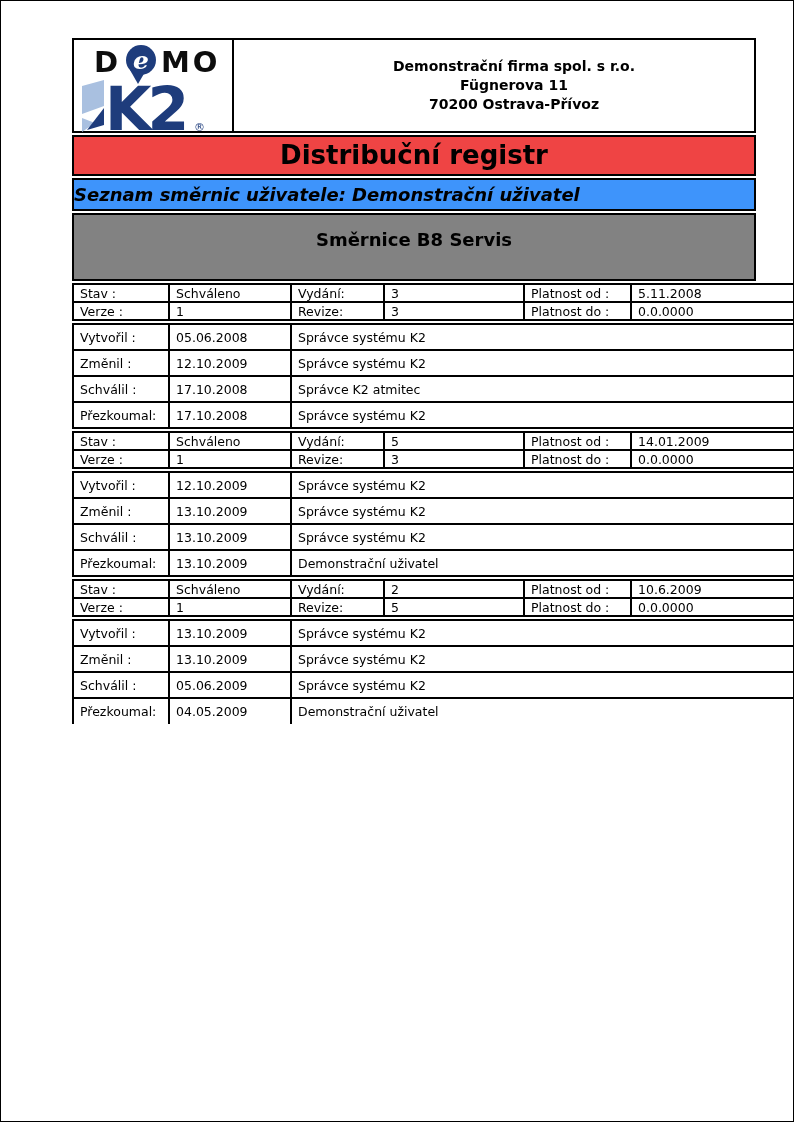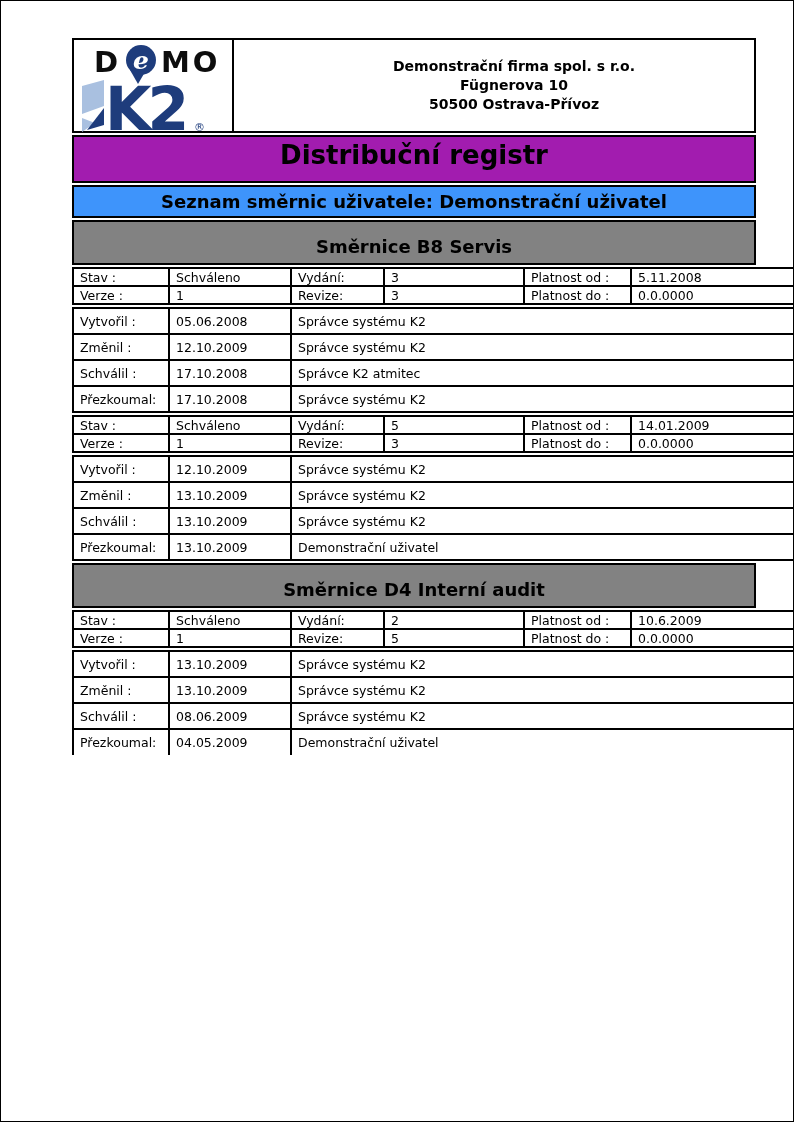--- a/index.html
+++ b/index.html
@@ -39,37 +39,37 @@
     flex:1;
     display:flex;flex-direction:column;justify-content:center;align-items:center;
     font-weight:bold;font-size:14px;line-height:19px;
     text-align:center;
     padding-left:40px;
   }
   
   .titlebar{
     margin-top:2px;
     border:2px solid #000;
-    height:48px;line-height:37px;
+    height:41px;line-height:37px;
     text-align:center;
     font-size:26px;font-weight:bold;
-    background:#a21caf;
+    background:#ef4444;
   }
   .subtitlebar{
     margin-top:2px;
     border:2px solid #000;
     height:33px;line-height:29px;
-    text-align:center;
     font-size:18px;font-weight:bold;
     background:var(--blue);
+    font-style:italic;
   }
   .section-header{
     margin-top:2px;
     border:2px solid #000;
-    height:45px;line-height:49px;
+    height:68px;line-height:49px;
     text-align:center;
     font-size:18px;font-weight:bold;
     background:var(--gray);
   }
   
   table{
     margin-top:2px;
     border-collapse:collapse;
     table-layout:fixed;
     width:784px;
@@ -101,22 +101,22 @@
           <text x="83" y="32" font-family="DejaVu Sans, sans-serif" font-size="29" font-weight="bold" letter-spacing="3" fill="#0d0d0d">MO</text>
           <polygon points="4,46 26,40 26,66 4,74" fill="#A9C0E0"></polygon>
           <polygon points="4,78 4,92 17,83" fill="#A9C0E0"></polygon>
           <polygon points="9,90 26,68 26,85" fill="#1E3C7C"></polygon>
           <text x="27" y="90" font-family="DejaVu Sans, sans-serif" font-size="60" font-weight="bold" letter-spacing="-4" fill="#1E3C7C">K2</text>
           <text x="116" y="91" font-family="DejaVu Sans, sans-serif" font-size="11" fill="#1E3C7C">®</text>
         </svg>
       </div>
       <div class="company-cell">
         <div>Demonstrační firma spol. s r.o.</div>
-        <div>Fügnerova 10</div>
-        <div>50500 Ostrava-Přívoz</div>
+        <div>Fügnerova 11</div>
+        <div>70200 Ostrava-Přívoz</div>
       </div>
     </div>
 
     <div class="titlebar">Distribuční registr</div>
 
     <div class="subtitlebar">Seznam směrnic uživatele: Demonstrační uživatel</div>
 
     <div>
       <div class="section-header">Směrnice B8 Servis</div>
       <table class="stats">
@@ -232,21 +232,20 @@
         <tr>
           <td>Přezkoumal:</td>
           <td>13.10.2009</td>
           <td>Demonstrační uživatel</td>
         </tr>
       </tbody>
         </table>
     </div>
 
     <div>
-      <div class="section-header">Směrnice D4 Interní audit</div>
       <table class="stats">
         <colgroup>
             <col style="width:96px">
             <col style="width:122px">
             <col style="width:93px">
             <col style="width:140px">
             <col style="width:107px">
             <col>
           </colgroup>
         <tbody>
@@ -280,21 +279,21 @@
           <td>13.10.2009</td>
           <td>Správce systému K2</td>
         </tr>
         <tr>
           <td>Změnil :</td>
           <td>13.10.2009</td>
           <td>Správce systému K2</td>
         </tr>
         <tr>
           <td>Schválil :</td>
-          <td>08.06.2009</td>
+          <td>05.06.2009</td>
           <td>Správce systému K2</td>
         </tr>
         <tr>
           <td>Přezkoumal:</td>
           <td>04.05.2009</td>
           <td>Demonstrační uživatel</td>
         </tr>
       </tbody>
         </table>
     </div>

